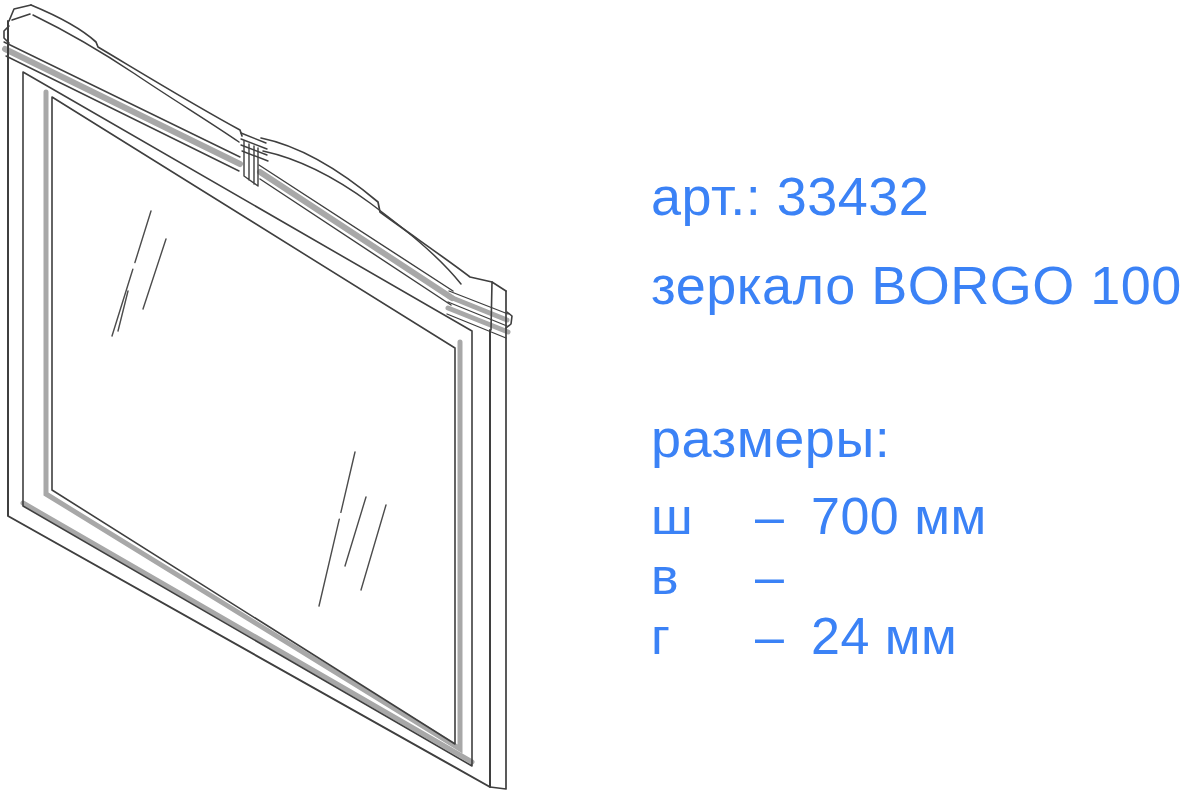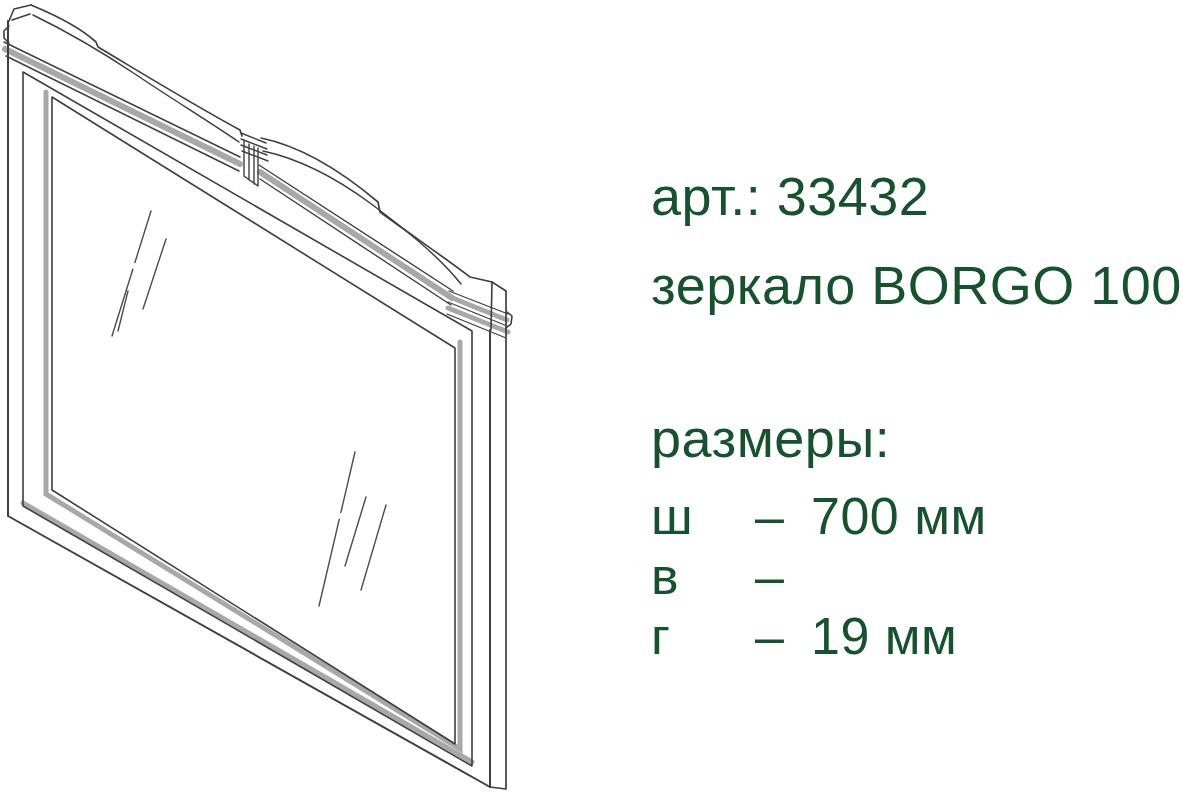--- a/index.html
+++ b/index.html
@@ -7,21 +7,21 @@
     padding: 0;
     background: #ffffff;
   }
   .stage {
     position: relative;
     width: 1183px;
     height: 800px;
     background: #ffffff;
     overflow: hidden;
     font-family: "Liberation Sans", sans-serif;
-    color: #14532d;
+    color: #3b82f6;
   }
   .drawing {
     position: absolute;
     left: 0;
     top: 0;
     width: 560px;
     height: 800px;
   }
   .info {
     position: absolute;
@@ -141,18 +141,18 @@
         <span class="dim-sep">–</span>
         <span class="dim-value">700 мм</span>
       </div>
       <div class="dim-row">
         <span class="dim-label">в</span>
         <span class="dim-sep">–</span>
       </div>
       <div class="dim-row">
         <span class="dim-label">г</span>
         <span class="dim-sep">–</span>
-        <span class="dim-value">19 мм</span>
+        <span class="dim-value">24 мм</span>
       </div>
     </div>
   </div>
 
 </div>
 
 </body></html>

